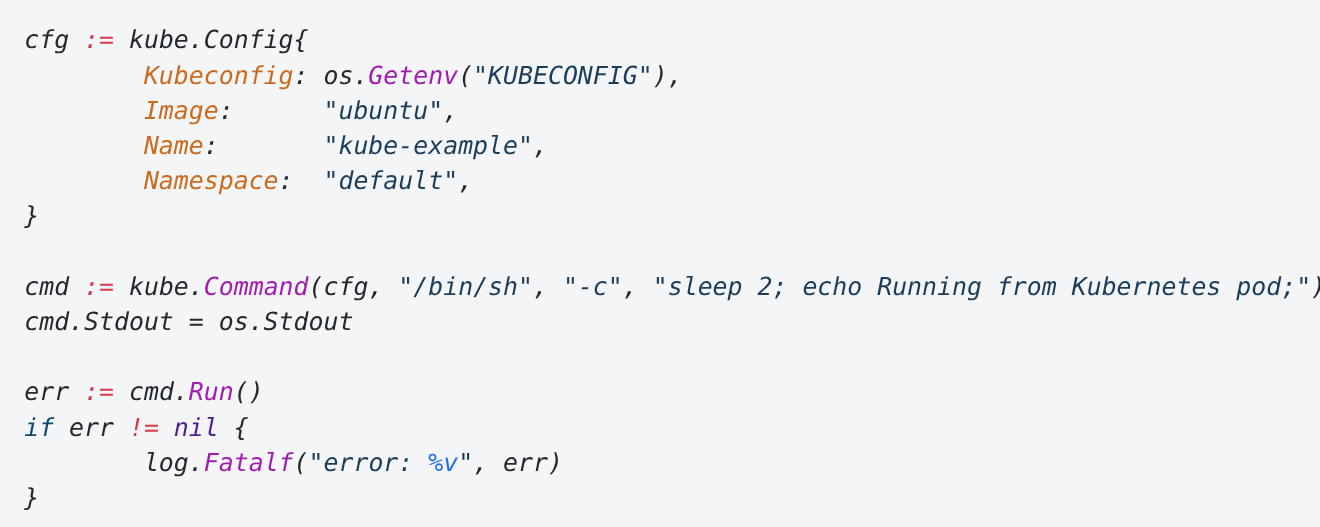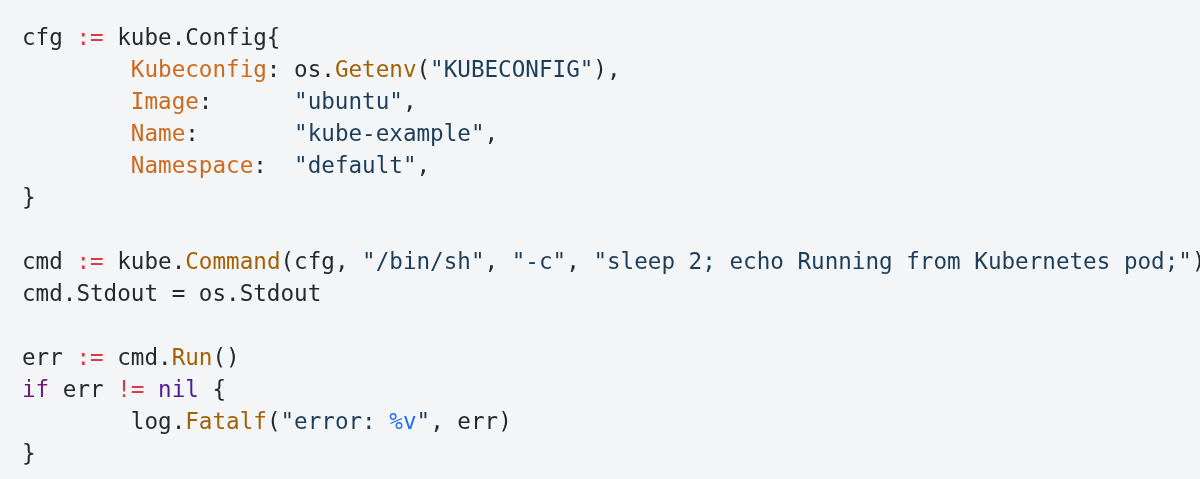--- a/index.html
+++ b/index.html
@@ -8,20 +8,21 @@
     padding: 0;
     background: #ffffff;
   }
   #code-canvas {
     position: relative;
     width: 1200px;
     height: 479px;
     background: #f4f5f7;
     overflow: hidden;
     box-sizing: border-box;
+    font-style: italic;
   }
   #code-block {
     position: absolute;
     left: 22px;
     top: 21px;
     margin: 0;
     padding: 0;
     font-family: "DejaVu Sans Mono", "Liberation Mono", monospace;
     font-size: 22.6px;
     line-height: 32px;
@@ -34,22 +35,22 @@
     display: block;
     height: 32px;
     white-space: pre;
   }
   .code-line.blank {
     height: 32px;
   }
   
   .tok-plain  { color: #24292e; }
   .tok-op     { color: #d73a49; }
-  .tok-kw     { color: #701a75; }
-  .tok-fn     { color: #a16207; }
+  .tok-kw     { color: #0c4a6e; }
+  .tok-fn     { color: #a21caf; }
   .tok-ident  { color: #4c1d95; }
   .tok-str    { color: #1c3d5a; }
   .tok-field  { color: #cc6a1f; }
   .tok-verb   { color: #1f6feb; }
 </style>
 </head>
 <body>
 
 <div id="code-canvas" style="width: 1200px; height: 479px; background: rgb(244, 245, 247);">
   <pre id="code-block" style="font-size: 22.6px; line-height: 32px;"><span class="code-line"><span class="tok-plain">cfg </span><span class="tok-op">:=</span><span class="tok-plain"> kube.Config{</span></span><span class="code-line"><span class="tok-plain">        </span><span class="tok-field">Kubeconfig</span><span class="tok-plain">: os.</span><span class="tok-fn">Getenv</span><span class="tok-plain">(</span><span class="tok-str">"KUBECONFIG"</span><span class="tok-plain">),</span></span><span class="code-line"><span class="tok-plain">        </span><span class="tok-field">Image</span><span class="tok-plain">:      </span><span class="tok-str">"ubuntu"</span><span class="tok-plain">,</span></span><span class="code-line"><span class="tok-plain">        </span><span class="tok-field">Name</span><span class="tok-plain">:       </span><span class="tok-str">"kube-example"</span><span class="tok-plain">,</span></span><span class="code-line"><span class="tok-plain">        </span><span class="tok-field">Namespace</span><span class="tok-plain">:  </span><span class="tok-str">"default"</span><span class="tok-plain">,</span></span><span class="code-line"><span class="tok-plain">}</span></span><span class="code-line blank">​</span><span class="code-line"><span class="tok-plain">cmd </span><span class="tok-op">:=</span><span class="tok-plain"> kube.</span><span class="tok-fn">Command</span><span class="tok-plain">(cfg, </span><span class="tok-str">"/bin/sh"</span><span class="tok-plain">, </span><span class="tok-str">"-c"</span><span class="tok-plain">, </span><span class="tok-str">"sleep 2; echo Running from Kubernetes pod;"</span><span class="tok-plain">)</span></span><span class="code-line"><span class="tok-plain">cmd.Stdout = os.Stdout</span></span><span class="code-line blank">​</span><span class="code-line"><span class="tok-plain">err </span><span class="tok-op">:=</span><span class="tok-plain"> cmd.</span><span class="tok-fn">Run</span><span class="tok-plain">()</span></span><span class="code-line"><span class="tok-kw">if</span><span class="tok-plain"> err </span><span class="tok-op">!=</span><span class="tok-plain"> </span><span class="tok-ident">nil</span><span class="tok-plain"> {</span></span><span class="code-line"><span class="tok-plain">        </span><span class="tok-plain">log.</span><span class="tok-fn">Fatalf</span><span class="tok-plain">(</span><span class="tok-str">"error: </span><span class="tok-verb">%v</span><span class="tok-str">"</span><span class="tok-plain">, err)</span></span><span class="code-line"><span class="tok-plain">}</span></span></pre>

